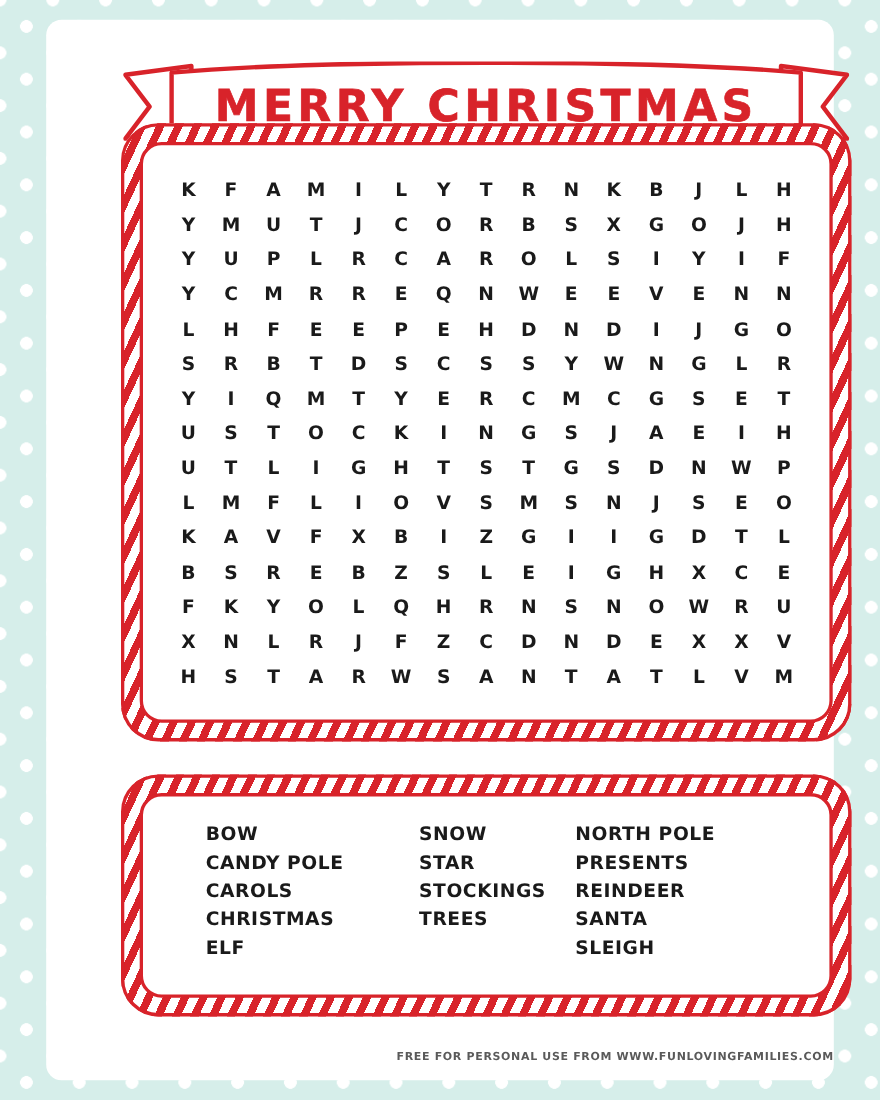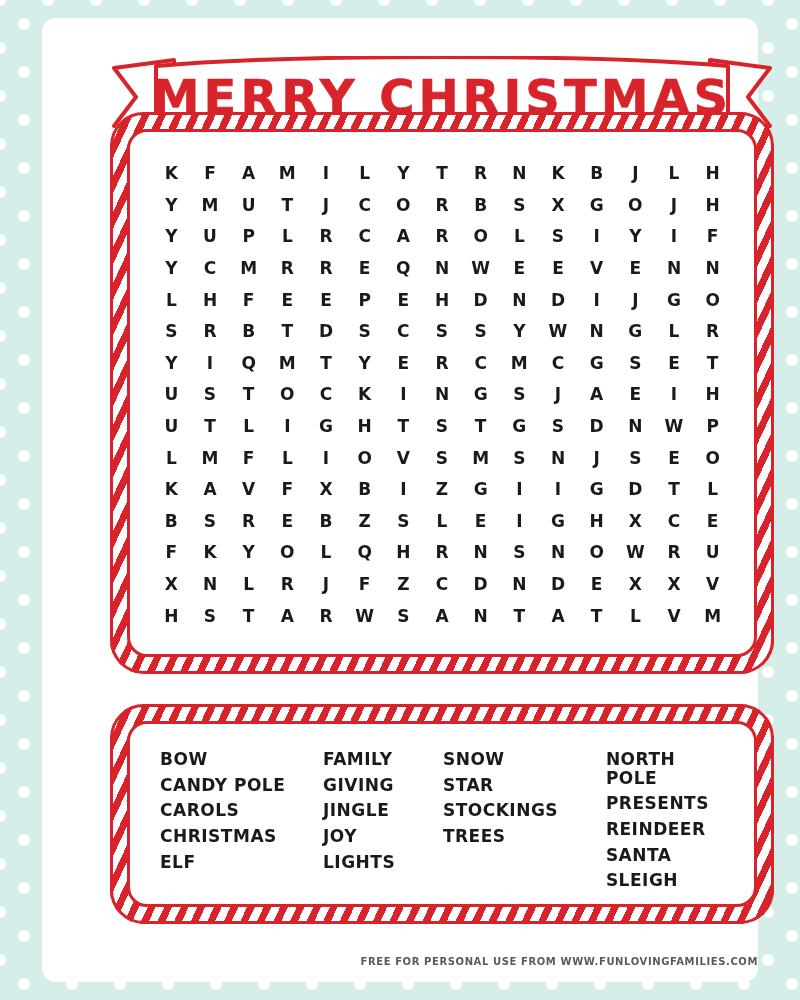--- a/index.html
+++ b/index.html
@@ -50,21 +50,21 @@
   #banner-text {
     position: absolute;
     left: 0;
     top: 0;
     width: 660px;
     height: 78px;
     display: flex;
     align-items: center;
     justify-content: center;
     color: #d8232a;
-    font-size: 48px;
+    font-size: 40px;
     font-weight: bold;
     letter-spacing: 4px;
     font-family: "DejaVu Sans", sans-serif;
     -webkit-text-stroke: 0.6px #d8232a;
     padding-top: 4px;
     box-sizing: border-box;
   }
 
   
   .cane-frame {
@@ -426,27 +426,20 @@
 
     <div id="words-frame" class="cane-frame">
       <div class="cane-inner">
         <div id="wordlist">
             <div class="word-col">
               <div class="word">BOW</div>
               <div class="word">CANDY POLE</div>
               <div class="word">CAROLS</div>
               <div class="word">CHRISTMAS</div>
               <div class="word">ELF</div>
-            </div>
-            <div class="word-col">
-              <div class="word">FAMILY</div>
-              <div class="word">GIVING</div>
-              <div class="word">JINGLE</div>
-              <div class="word">JOY</div>
-              <div class="word">LIGHTS</div>
             </div>
             <div class="word-col">
               <div class="word">SNOW</div>
               <div class="word">STAR</div>
               <div class="word">STOCKINGS</div>
               <div class="word">TREES</div>
             </div>
             <div class="word-col">
               <div class="word">NORTH POLE</div>
               <div class="word">PRESENTS</div>

